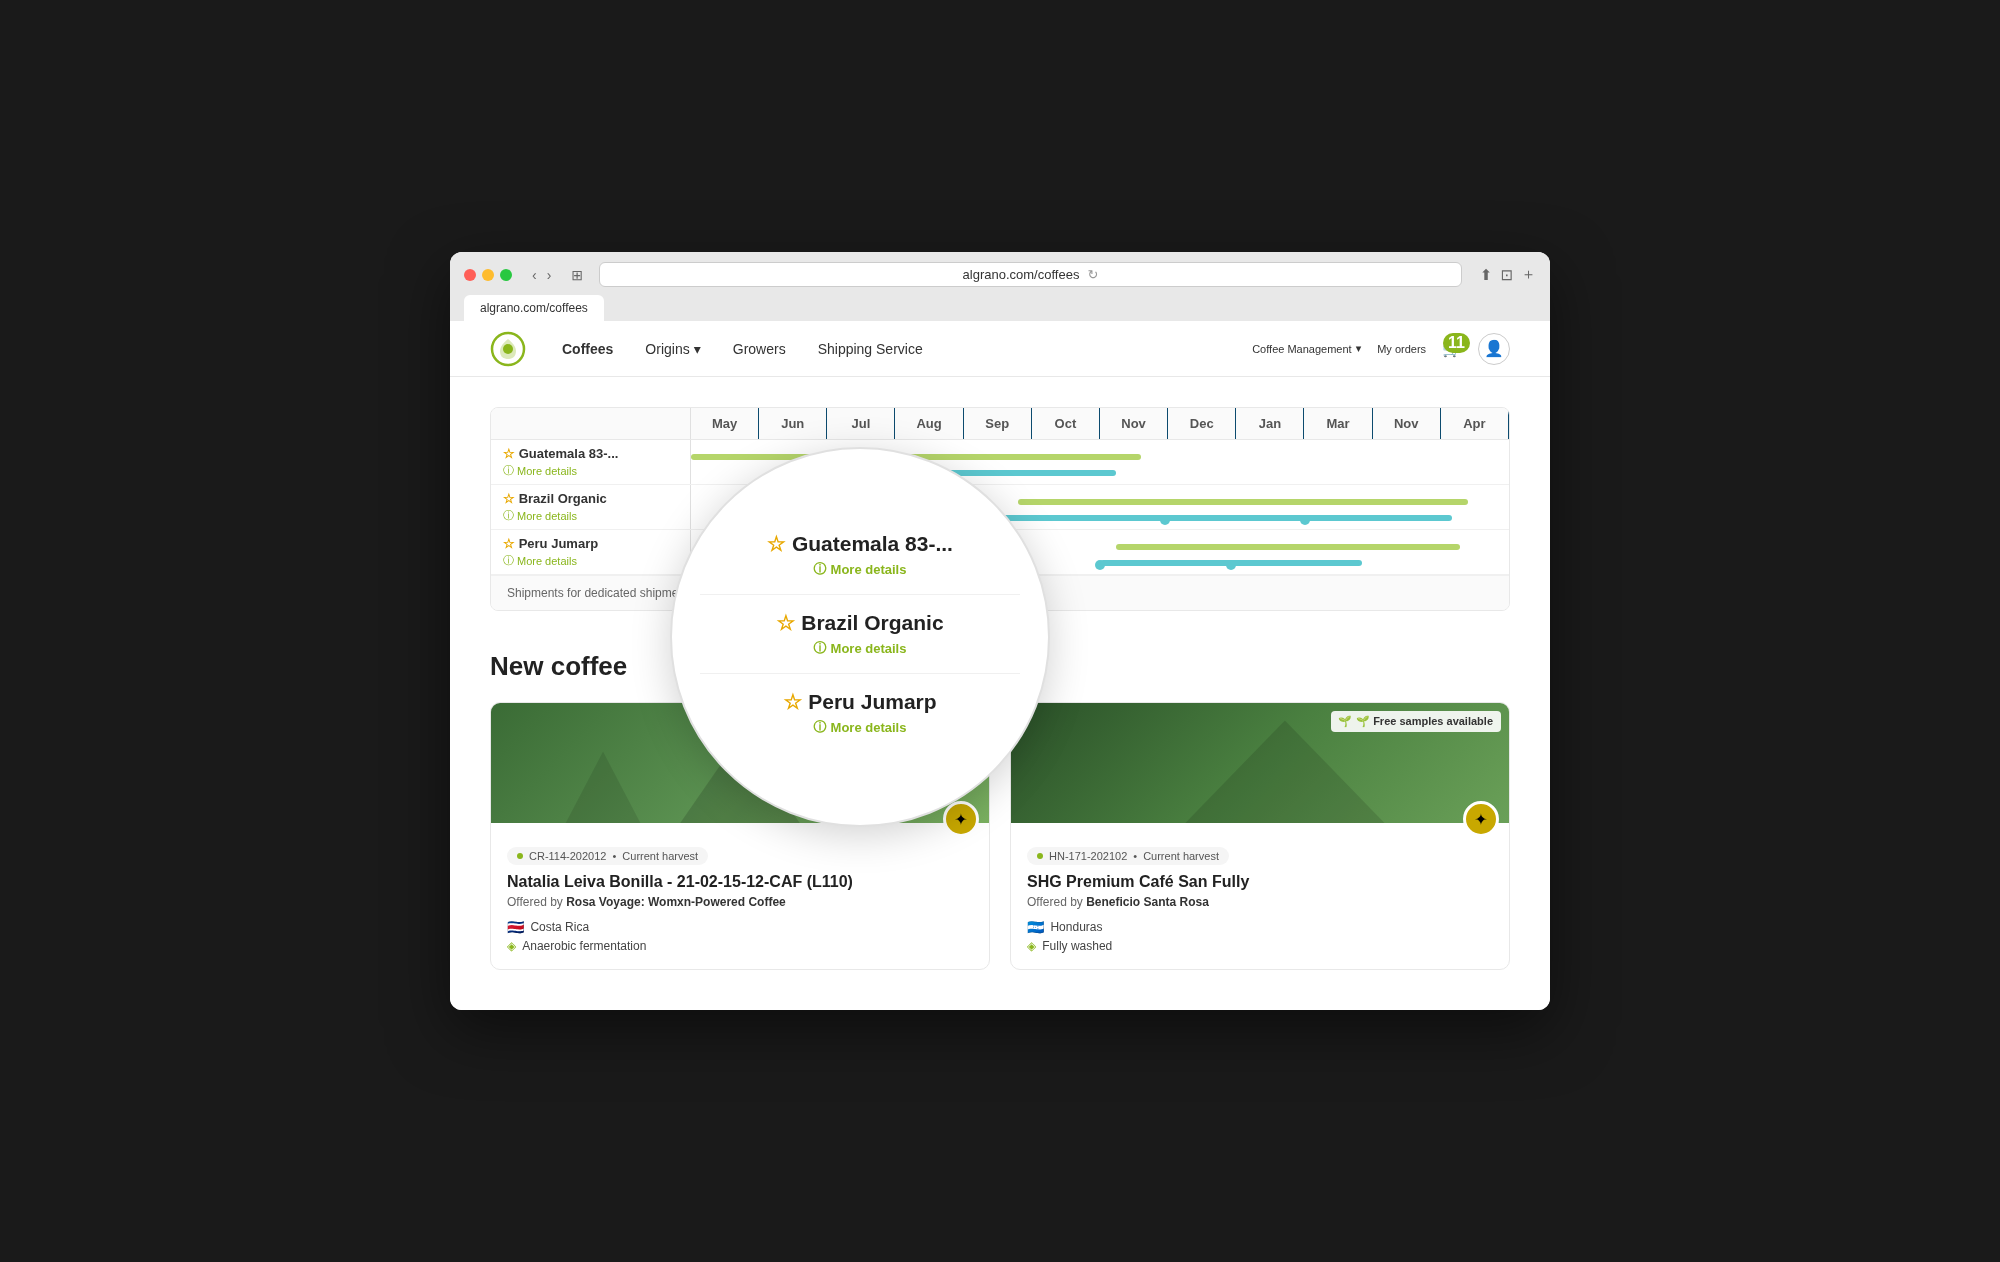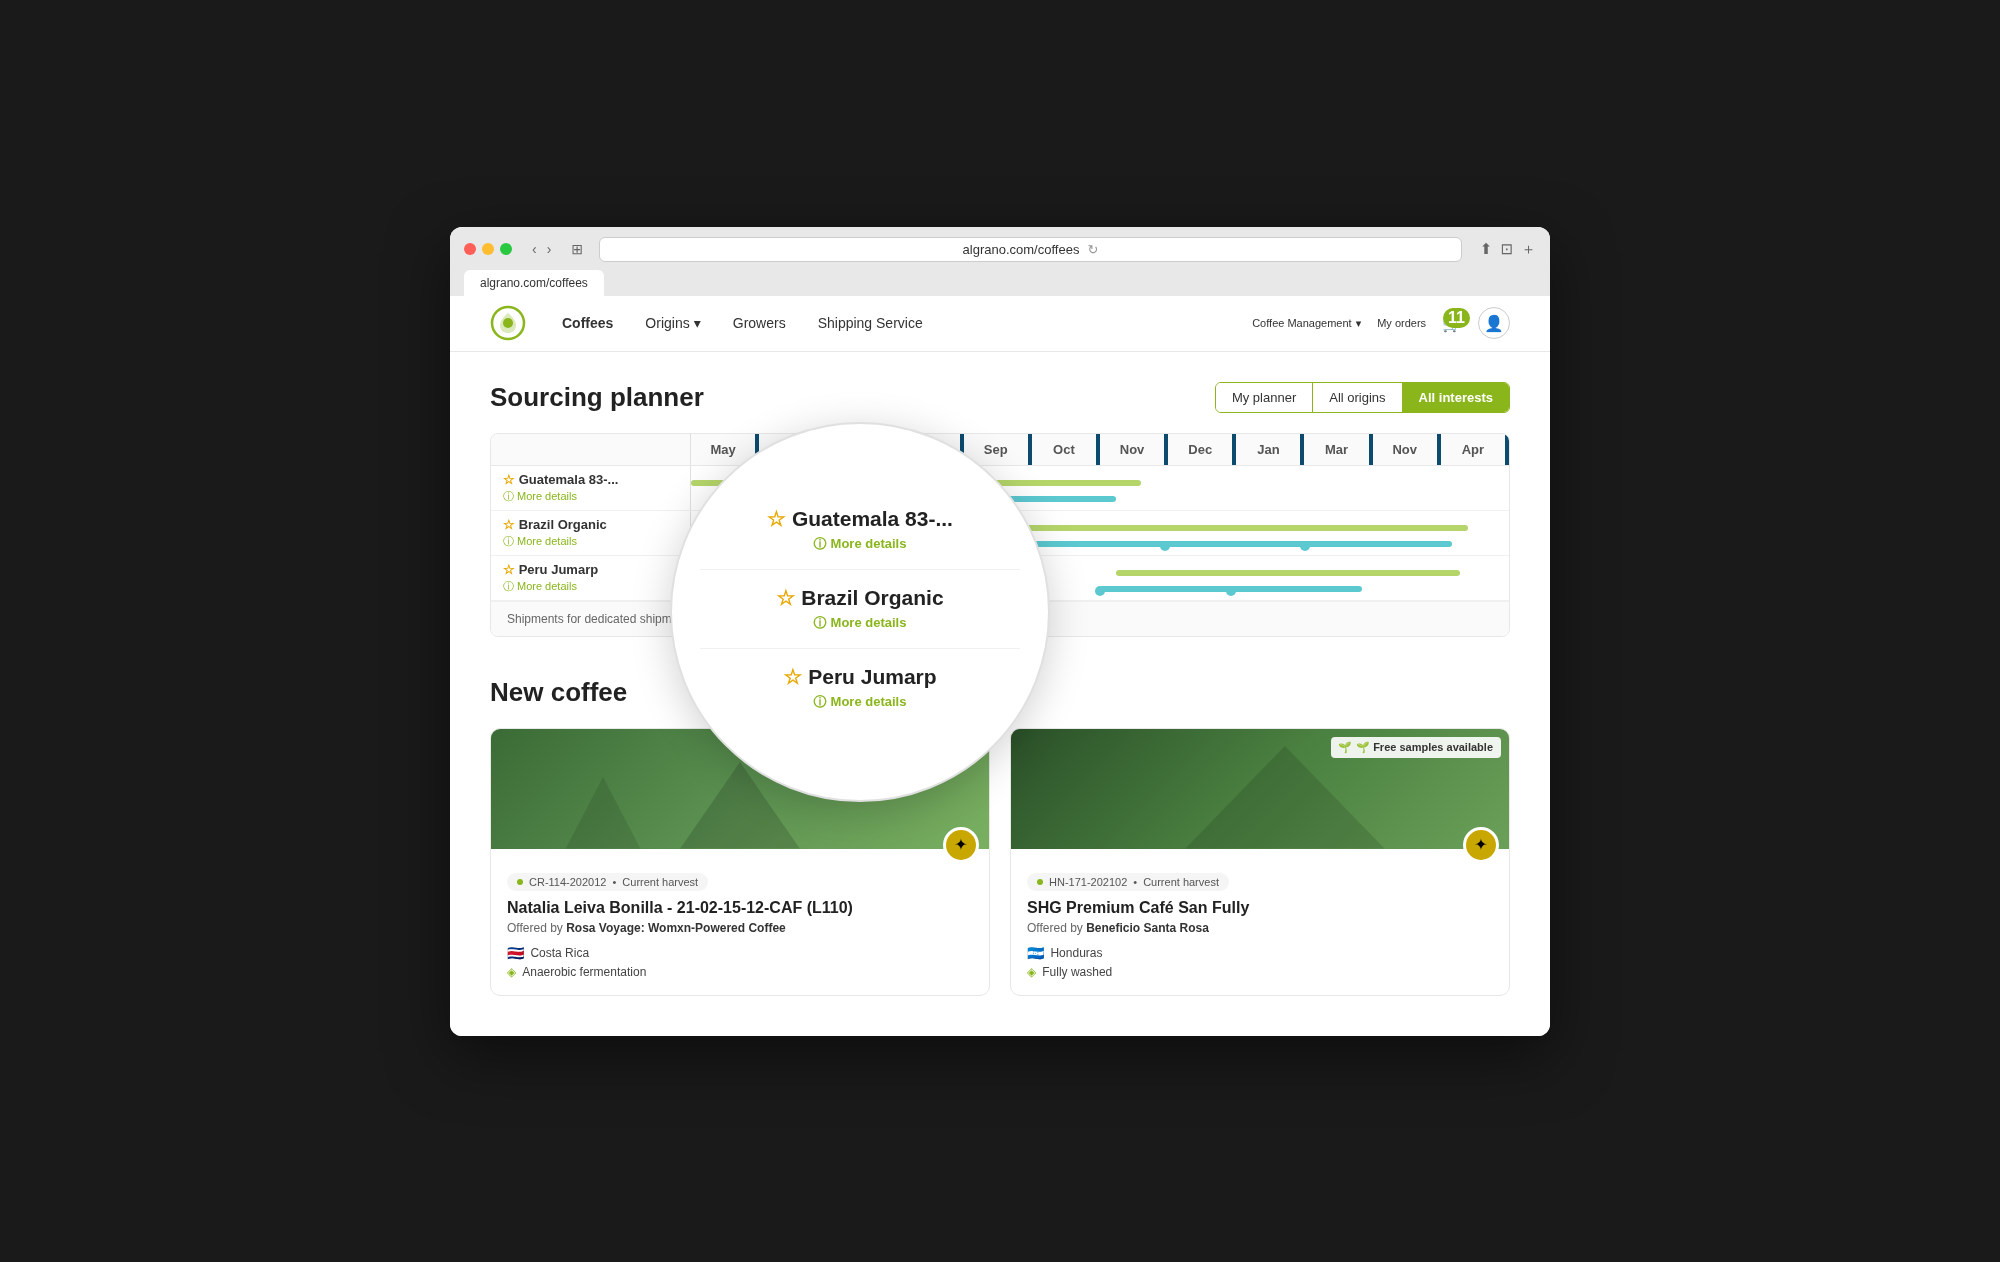--- a/index.html
+++ b/index.html
@@ -257,21 +257,21 @@
       background: #fafafa;
       border-bottom: 1px solid #e8e8e8;
     }
 
     .gantt-header-cell {
       padding: 8px 4px;
       text-align: center;
       font-size: 13px;
       font-weight: 600;
       color: #555;
-      border-right: 4px solid #0c4a6e;
+      border-right: 1px solid #0c4a6e;
     }
 
     .gantt-header-cell:first-child {
       border-right: 1px solid #e0e0e0;
     }
 
     .gantt-row {
       display: grid;
       grid-template-columns: 200px repeat(12, 1fr);
       border-bottom: 1px solid #f0f0f0;
@@ -470,28 +470,20 @@
         </div>
         <div class="avatar-circle">
           <span>👤</span>
         </div>
       </div>
     </nav>
 
     <div class="main-content">
 
       <div class="sourcing-planner" style="position:relative;">
-        <div class="planner-header">
-          <h1 class="planner-title">Sourcing planner</h1>
-          <div class="planner-buttons">
-            <button class="planner-btn">My planner</button>
-            <button class="planner-btn">All origins</button>
-            <button class="planner-btn active">All interests</button>
-          </div>
-        </div>
 
         <div class="gantt-container" style="position:relative;">
 
           <div class="gantt-header">
             <div class="gantt-header-cell"></div>
             <div class="gantt-header-cell">May</div>
             <div class="gantt-header-cell">Jun</div>
             <div class="gantt-header-cell">Jul</div>
             <div class="gantt-header-cell">Aug</div>
             <div class="gantt-header-cell">Sep</div>

